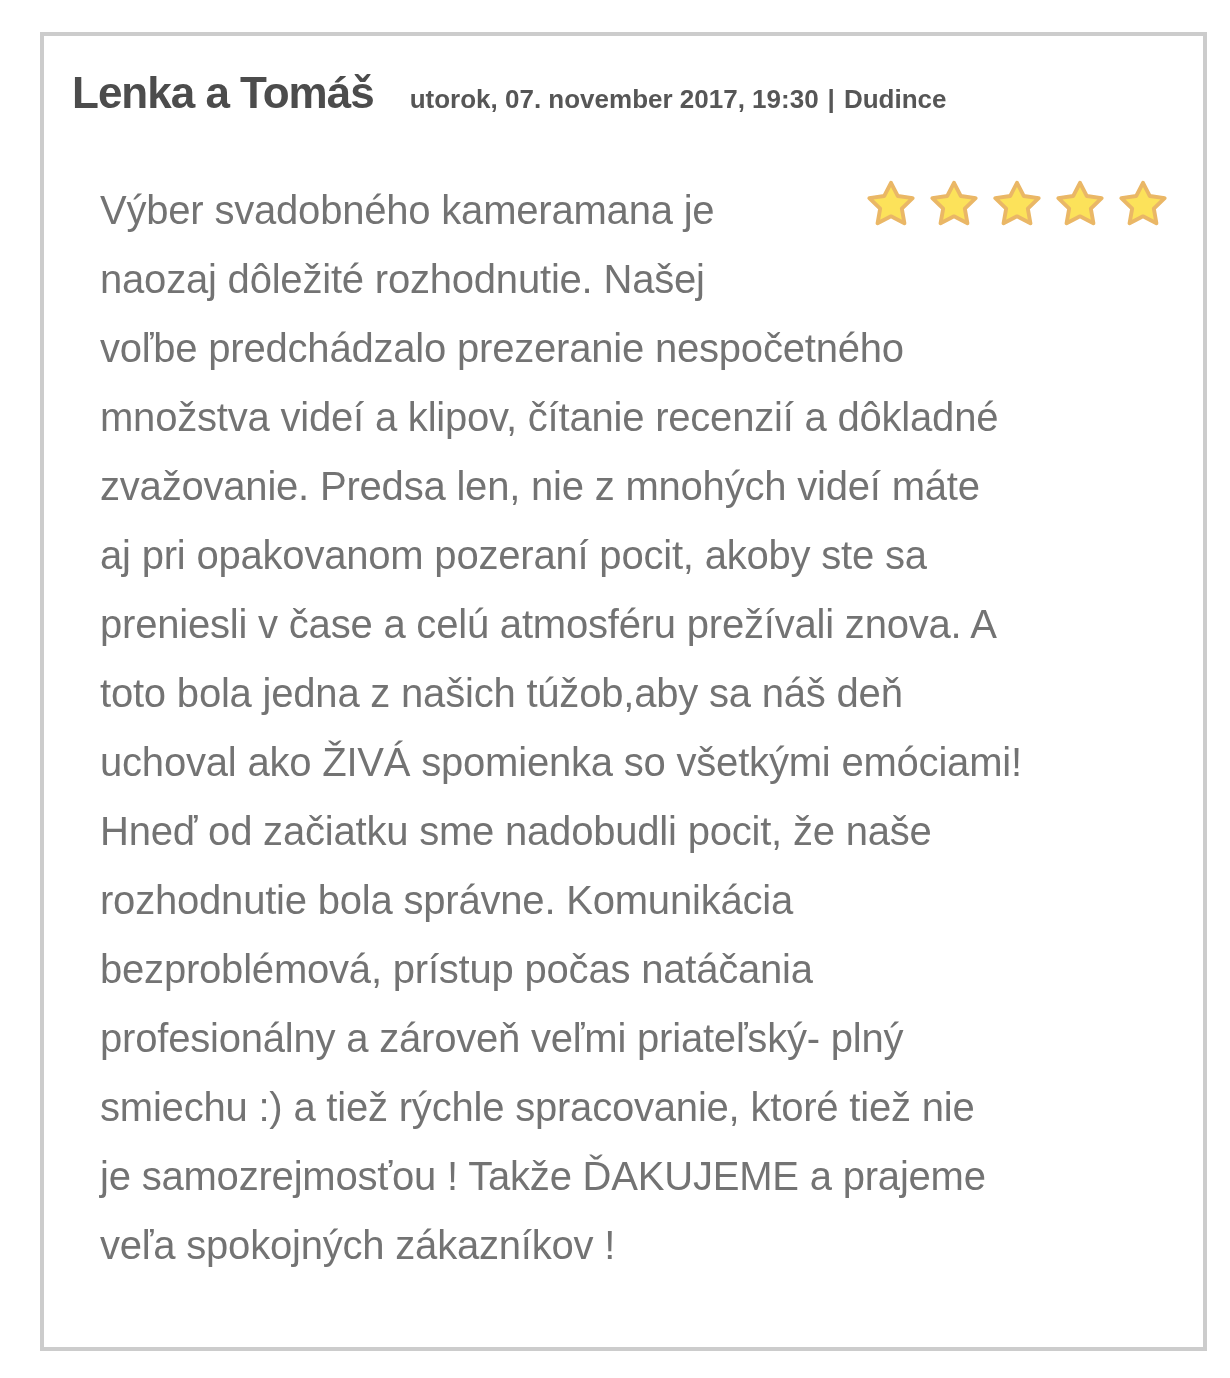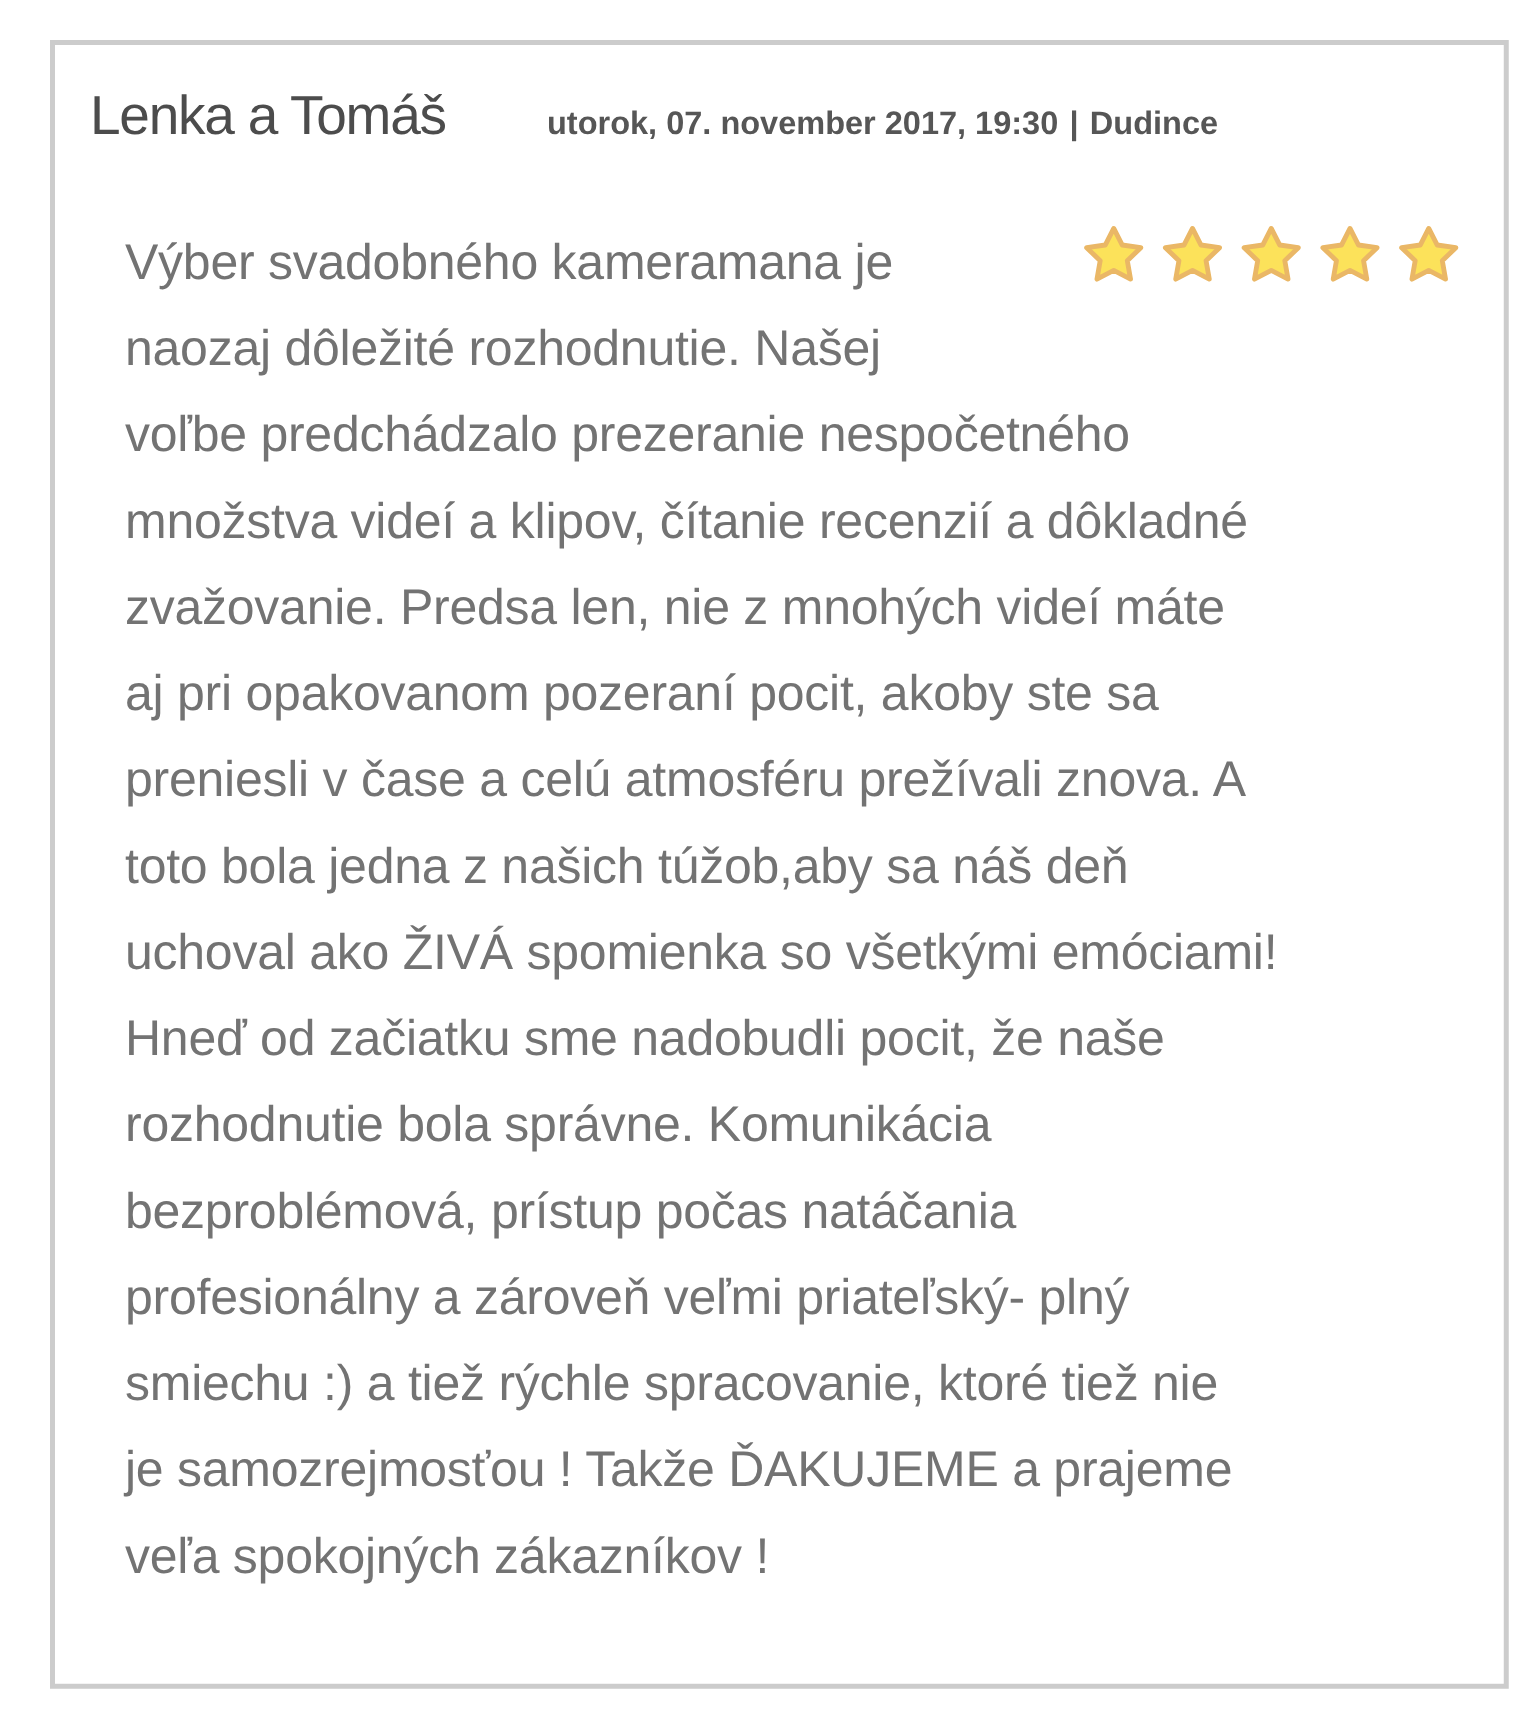--- a/index.html
+++ b/index.html
@@ -26,34 +26,33 @@
     border: 4px solid #cccccc;
   }
   .card-header {
     display: flex;
     align-items: baseline;
     gap: 36px;
     padding: 32px 30px 0 28px;
   }
   .reviewer-name {
     font-size: 44px;
-    font-weight: normal;
+    font-weight: bold;
     color: #4c4c4c;
     letter-spacing: -1px;
     white-space: nowrap;
   }
   .review-meta {
     display: flex;
     align-items: baseline;
     gap: 9px;
     font-size: 26px;
     font-weight: bold;
     color: #565656;
     white-space: nowrap;
-    margin-left: 45px;
   }
   .star-rating {
     position: absolute;
     top: 142px;
     right: 34px;
     display: flex;
     gap: 11px;
   }
   .star { width: 52px; height: 52px; }
   .star svg { display: block; width: 52px; height: 52px; }

